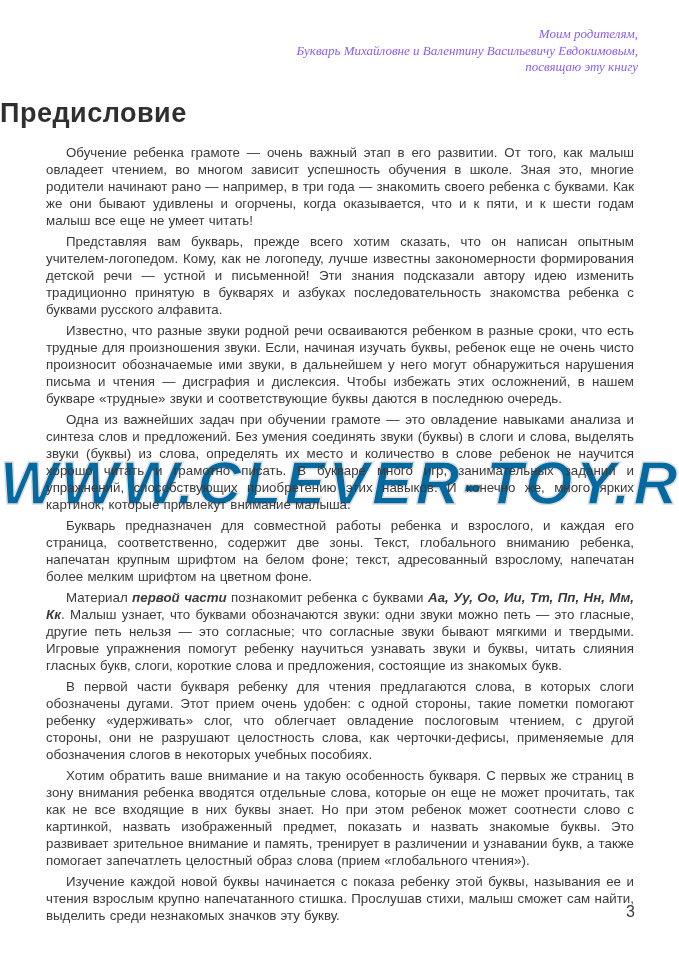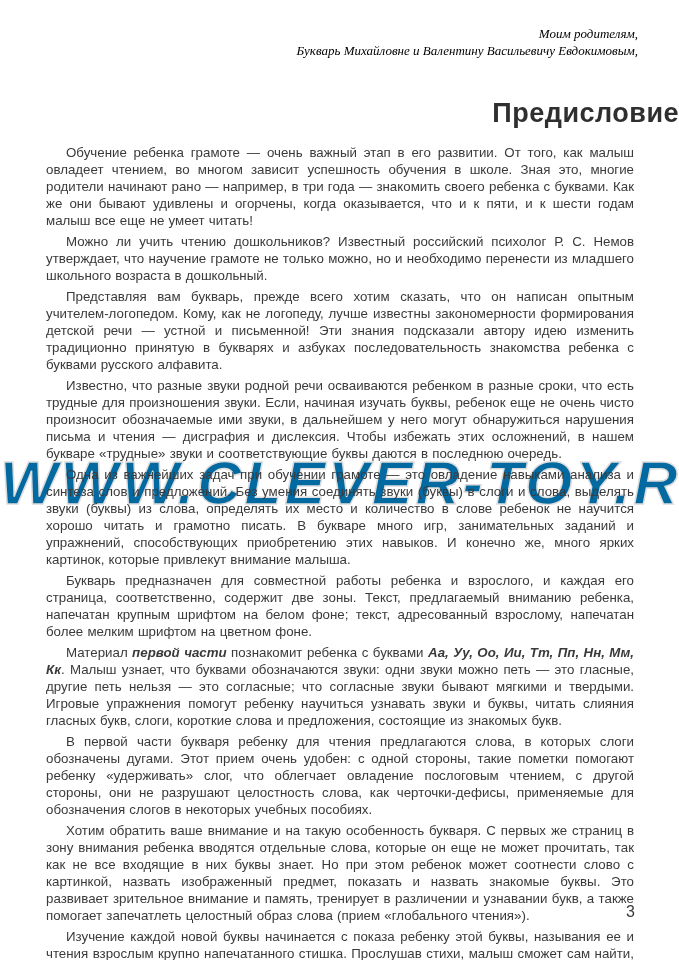--- a/index.html
+++ b/index.html
@@ -17,28 +17,28 @@
   }
   .dedication {
     position: absolute;
     top: 26px;
     right: 41px;
     text-align: right;
     font-family: "Liberation Serif", serif;
     font-style: italic;
     font-size: 13px;
     line-height: 16.5px;
-    color: #000000;
+    color: #8b5cf6;
   }
   .heading {
     position: absolute;
     top: 98px;
     left: 0;
     width: 100%;
-    text-align: right;
+    text-align: left;
     margin: 0;
     font-size: 27px;
     font-weight: bold;
     letter-spacing: 0.5px;
     color: #2f2f2f;
   }
   .watermark {
     position: absolute;
     top: 448px;
     left: 0;
@@ -83,33 +83,33 @@
   }
 </style>
 </head>
 <body>
 
 <div class="page">
 
   <div class="dedication">
     <div>Моим родителям,</div>
     <div>Букварь Михайловне и Валентину Васильевичу Евдокимовым,</div>
+    <div>посвящаю эту книгу</div>
   </div>
 
   <h1 class="heading">Предисловие</h1>
 
   <div class="watermark">WWW.CLEVER-TOY.RU</div>
 
   <div class="body-text">
       <p><span>Обучение ребенка грамоте — очень важный этап в его развитии. От того, как малыш овладеет чтением, во многом зависит успешность обучения в школе. Зная это, многие родители начинают рано — например, в три года — знакомить своего ребенка с буквами. Как же они бывают удивлены и огорчены, когда оказывается, что и к пяти, и к шести годам малыш все еще не умеет читать!</span></p>
-      <p><span>Можно ли учить чтению дошкольников? Известный российский психолог Р. С. Немов утверждает, что научение грамоте не только можно, но и необходимо перенести из младшего школьного возраста в дошкольный.</span></p>
       <p><span>Представляя вам букварь, прежде всего хотим сказать, что он написан опытным учителем-логопедом. Кому, как не логопеду, лучше известны закономерности формирования детской речи — устной и письменной! Эти знания подсказали автору идею изменить традиционно принятую в букварях и азбуках последовательность знакомства ребенка с буквами русского алфавита.</span></p>
       <p><span>Известно, что разные звуки родной речи осваиваются ребенком в разные сроки, что есть трудные для произношения звуки. Если, начиная изучать буквы, ребенок еще не очень чисто произносит обозначаемые ими звуки, в дальнейшем у него могут обнаружиться нарушения письма и чтения — дисграфия и дислексия. Чтобы избежать этих осложнений, в нашем букваре «трудные» звуки и соответствующие буквы даются в последнюю очередь.</span></p>
       <p><span>Одна из важнейших задач при обучении грамоте — это овладение навыками анализа и синтеза слов и предложений. Без умения соединять звуки (буквы) в слоги и слова, выделять звуки (буквы) из слова, определять их место и количество в слове ребенок не научится хорошо читать и грамотно писать. В букваре много игр, занимательных заданий и упражнений, способствующих приобретению этих навыков. И конечно же, много ярких картинок, которые привлекут внимание малыша.</span></p>
-      <p><span>Букварь предназначен для совместной работы ребенка и взрослого, и каждая его страница, соответственно, содержит две зоны. Текст, предлагаемый вниманию ребенка, напечатан крупным шрифтом на белом фоне; текст, адресованный взрослому, напечатан более мелким шрифтом на цветном фоне.</span></p>
+      <p><span>Букварь предназначен для совместной работы ребенка и взрослого, и каждая его страница, соответственно, содержит две зоны. Текст, глобального вниманию ребенка, напечатан крупным шрифтом на белом фоне; текст, адресованный взрослому, напечатан более мелким шрифтом на цветном фоне.</span></p>
       <p><span>Материал </span><span class="b">первой части</span><span> познакомит ребенка с буквами </span><span class="b">Аа, Уу, Оо, Ии, Тт, Пп, Нн, Мм, Кк</span><span>. Малыш узнает, что буквами обозначаются звуки: одни звуки можно петь — это гласные, другие петь нельзя — это согласные; что согласные звуки бывают мягкими и твердыми. Игровые упражнения помогут ребенку научиться узнавать звуки и буквы, читать слияния гласных букв, слоги, короткие слова и предложения, состоящие из знакомых букв.</span></p>
       <p><span>В первой части букваря ребенку для чтения предлагаются слова, в которых слоги обозначены дугами. Этот прием очень удобен: с одной стороны, такие пометки помогают ребенку «удерживать» слог, что облегчает овладение послоговым чтением, с другой стороны, они не разрушают целостность слова, как черточки-дефисы, применяемые для обозначения слогов в некоторых учебных пособиях.</span></p>
       <p><span>Хотим обратить ваше внимание и на такую особенность букваря. С первых же страниц в зону внимания ребенка вводятся отдельные слова, которые он еще не может прочитать, так как не все входящие в них буквы знает. Но при этом ребенок может соотнести слово с картинкой, назвать изображенный предмет, показать и назвать знакомые буквы. Это развивает зрительное внимание и память, тренирует в различении и узнавании букв, а также помогает запечатлеть целостный образ слова (прием «глобального чтения»).</span></p>
       <p><span>Изучение каждой новой буквы начинается с показа ребенку этой буквы, называния ее и чтения взрослым крупно напечатанного стишка. Прослушав стихи, малыш сможет сам найти, выделить среди незнакомых значков эту букву.</span></p>
     </div>
 
   <div class="page-number">3</div>
 
 </div>
 

